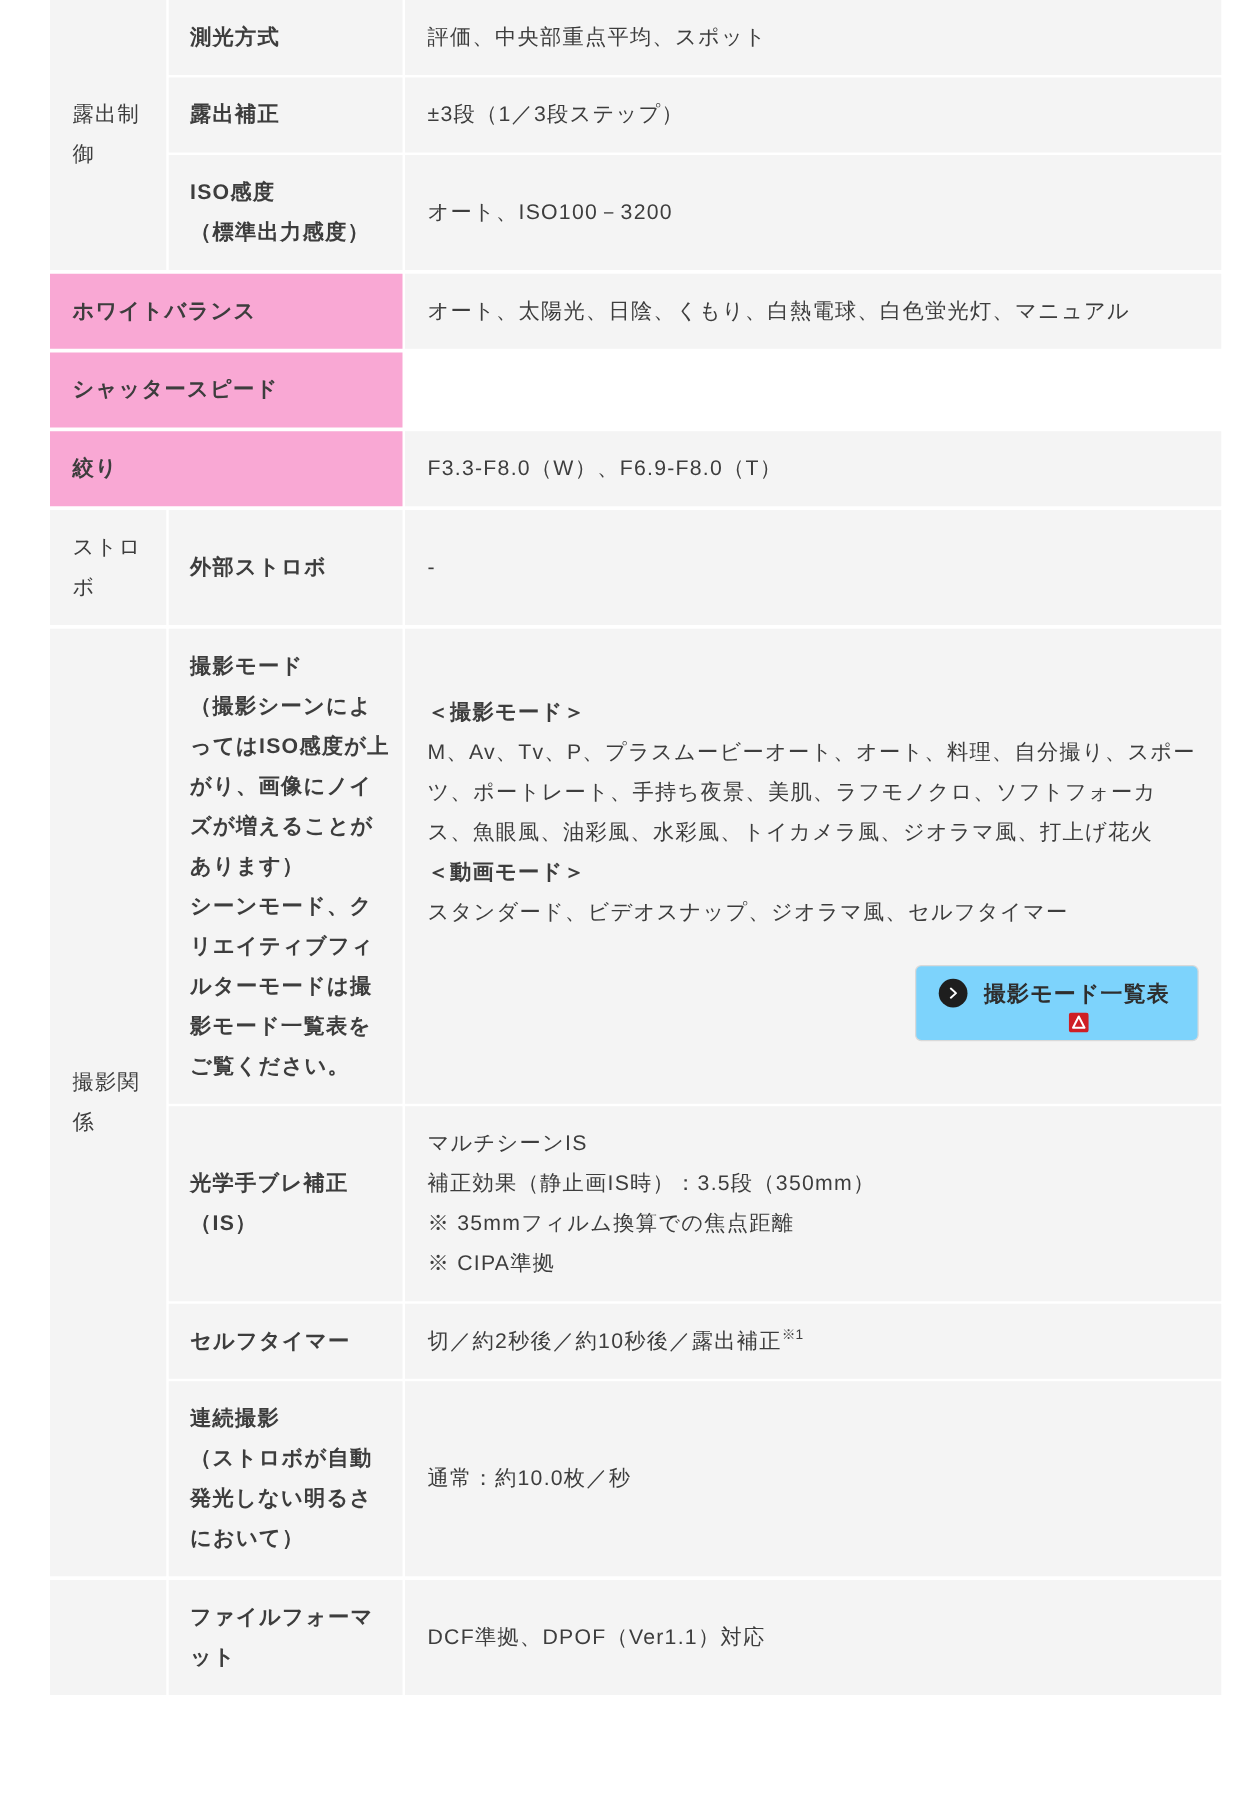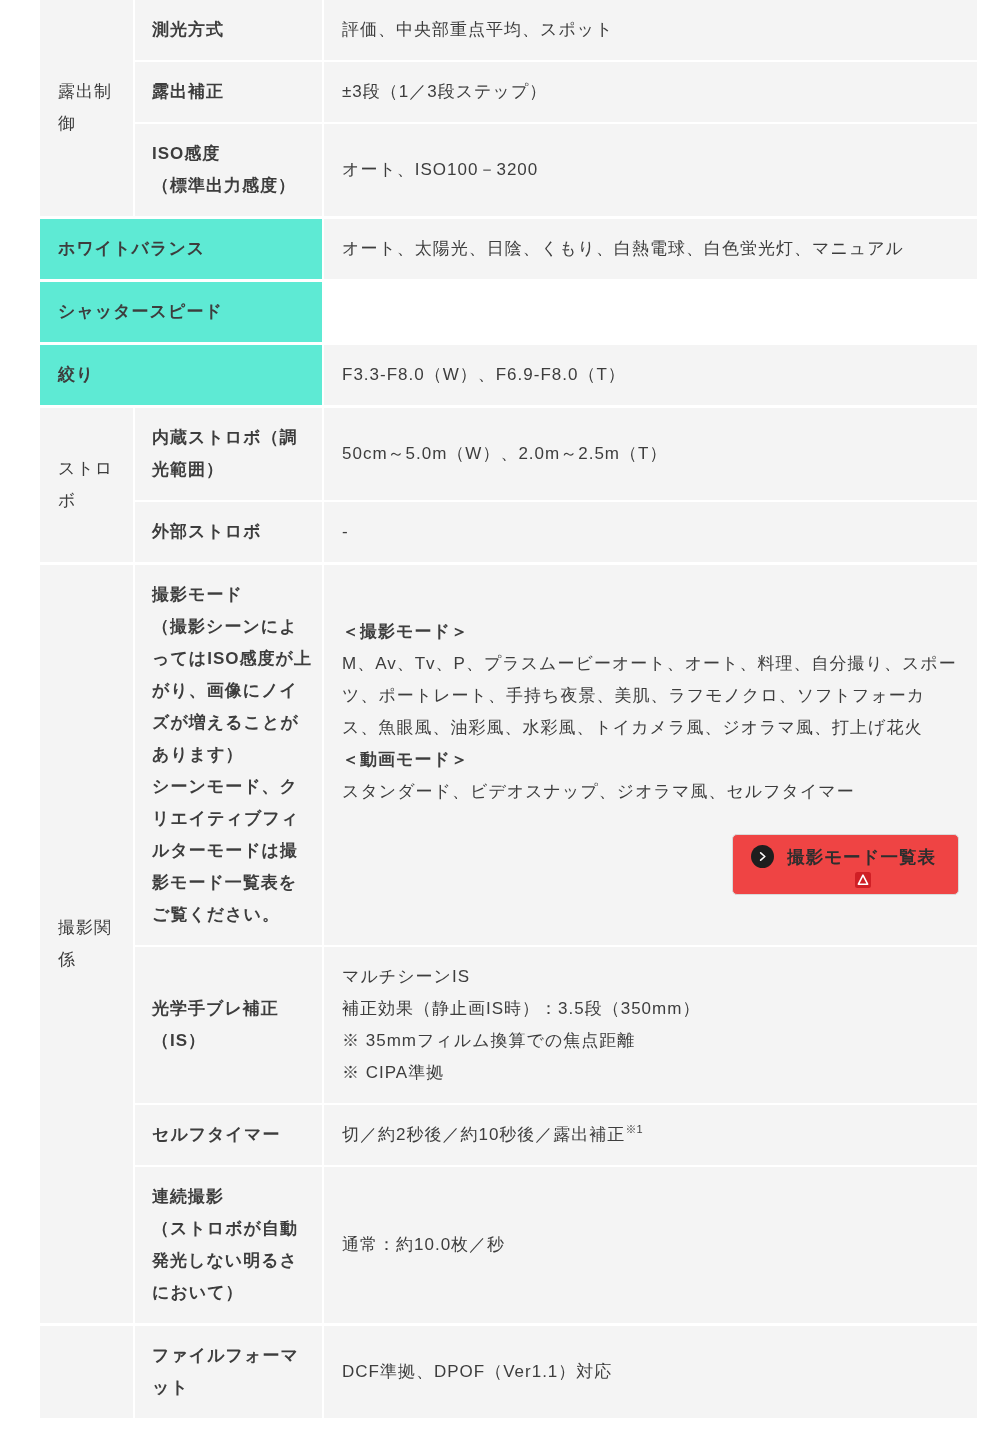--- a/index.html
+++ b/index.html
@@ -52,21 +52,21 @@
     box-sizing: border-box;
     background: #f4f4f4;
     padding: 14px 10px 14px 17px;
     font-weight: bold;
     display: flex;
     align-items: center;
   }
   .full-label {
     flex: 0 0 282px;
     box-sizing: border-box;
-    background: #5eead4;
+    background: #f9a8d4;
     padding: 14px 10px 14px 18px;
     font-weight: bold;
     display: flex;
     align-items: center;
   }
   .val {
     flex: 1;
     box-sizing: border-box;
     background: #f4f4f4;
     padding: 14px 18px;
@@ -82,21 +82,21 @@
     letter-spacing: 0;
     vertical-align: super;
     line-height: 1;
   }
   .btn-row {
     display: flex;
     justify-content: flex-end;
     margin-top: 26px;
   }
   .pdf-btn {
-    background: #ef4444;
+    background: #7dd3fc;
     border: 1px solid #d9d9d9;
     border-radius: 5px;
     padding: 8px 22px 5px 18px;
     display: flex;
     flex-direction: column;
     cursor: pointer;
     text-decoration: none;
     color: #2e2e2e;
     text-align: right;
   }
@@ -160,24 +160,20 @@
   </div>
 
   <div class="group">
     <div class="full-label prewrap">絞り</div>
     <div class="val prewrap" style="margin-left:2px;">F3.3-F8.0（W）、F6.9-F8.0（T）</div>
   </div>
 
   <div class="group">
     <div class="cat prewrap">ストロボ</div>
     <div class="rows">
-      <div class="row">
-        <div class="sub prewrap">内蔵ストロボ（調光範囲）</div>
-        <div class="val prewrap">50cm～5.0m（W）、2.0m～2.5m（T）</div>
-      </div>
       <div class="row">
         <div class="sub prewrap">外部ストロボ</div>
         <div class="val prewrap">-</div>
       </div>
     </div>
   </div>
 
   <div class="group">
     <div class="cat prewrap">撮影関係</div>
     <div class="rows">

